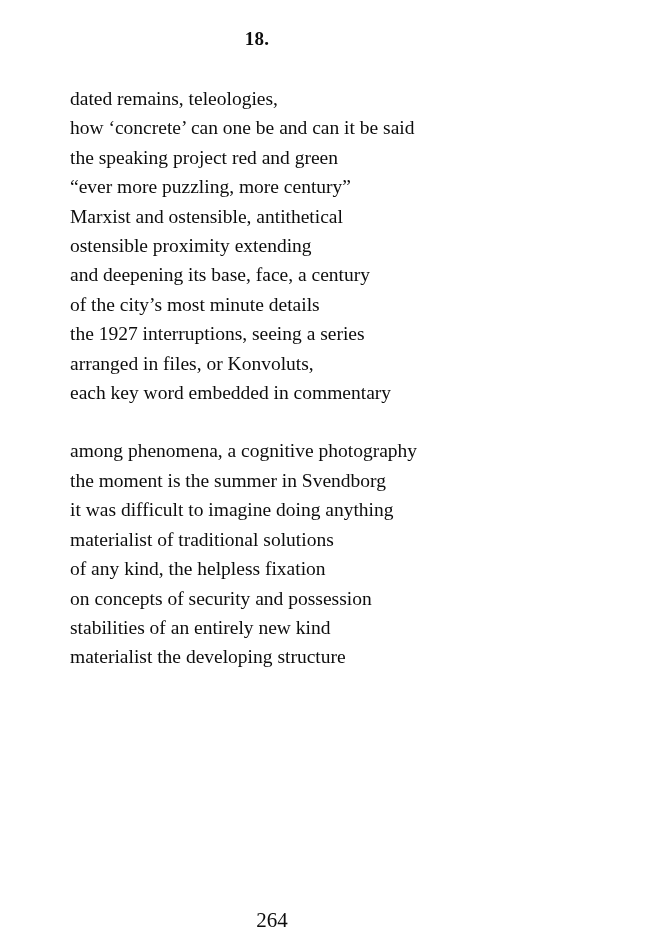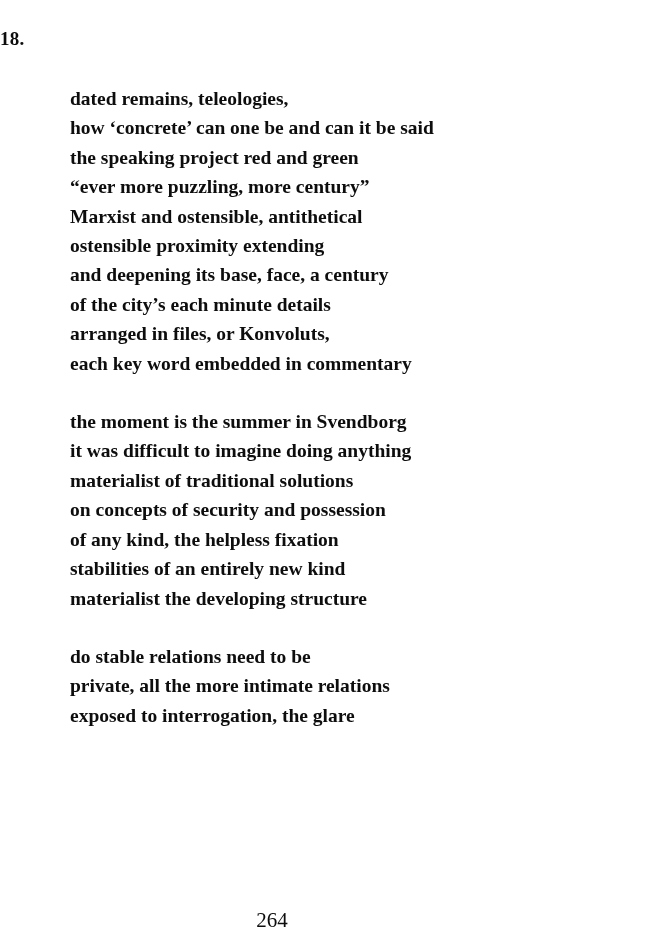--- a/index.html
+++ b/index.html
@@ -18,39 +18,40 @@
   .page {
     position: absolute;
     inset: 0;
     background: #ffffff;
   }
   .section-number {
     position: absolute;
     top: 28px;
     left: 0;
     width: 514px;
+    text-align: center;
     font-size: 19px;
     font-weight: 700;
     letter-spacing: 0.3px;
   }
   .poem {
     position: absolute;
     top: 84px;
     left: 70px;
     width: 470px;
   }
   .stanza {
     margin: 0 0 29px 0;
   }
   .stanza p {
     margin: 0;
     font-size: 19.5px;
     line-height: 29.4px;
     white-space: nowrap;
-    font-weight: 700;
+    font-weight: 400;
   }
   .page-number {
     position: absolute;
     top: 908px;
     left: 0;
     width: 544px;
     text-align: center;
     font-size: 21px;
     font-weight: 400;
   }
@@ -63,34 +64,31 @@
 
   <div class="poem" id="poem-body">
       <div class="stanza">
         <p>dated remains, teleologies,</p>
         <p>how ‘concrete’ can one be and can it be said</p>
         <p>the speaking project red and green</p>
         <p>“ever more puzzling, more century”</p>
         <p>Marxist and ostensible, antithetical</p>
         <p>ostensible proximity extending</p>
         <p>and deepening its base, face, a century</p>
-        <p>of the city’s each minute details</p>
+        <p>of the city’s most minute details</p>
+        <p>the 1927 interruptions, seeing a series</p>
         <p>arranged in files, or Konvoluts,</p>
         <p>each key word embedded in commentary</p>
       </div>
       <div class="stanza">
+        <p>among phenomena, a cognitive photography</p>
         <p>the moment is the summer in Svendborg</p>
         <p>it was difficult to imagine doing anything</p>
         <p>materialist of traditional solutions</p>
+        <p>of any kind, the helpless fixation</p>
         <p>on concepts of security and possession</p>
-        <p>of any kind, the helpless fixation</p>
         <p>stabilities of an entirely new kind</p>
         <p>materialist the developing structure</p>
-      </div>
-      <div class="stanza">
-        <p>do stable relations need to be</p>
-        <p>private, all the more intimate relations</p>
-        <p>exposed to interrogation, the glare</p>
       </div>
     </div>
 
   <div class="page-number">264</div>
 </div>
 
 </body></html>

